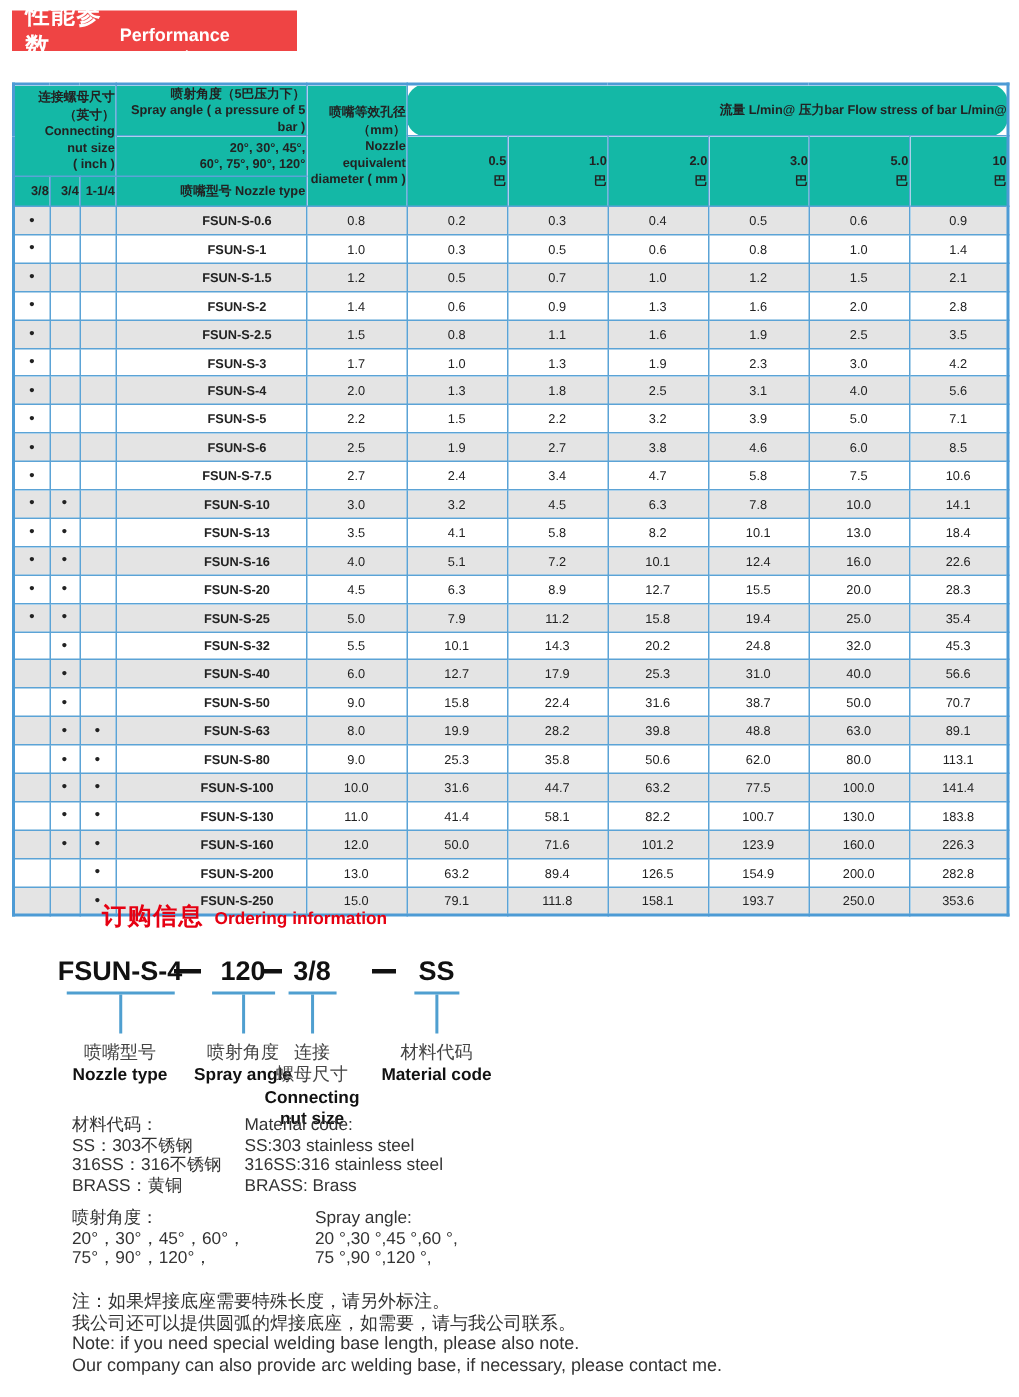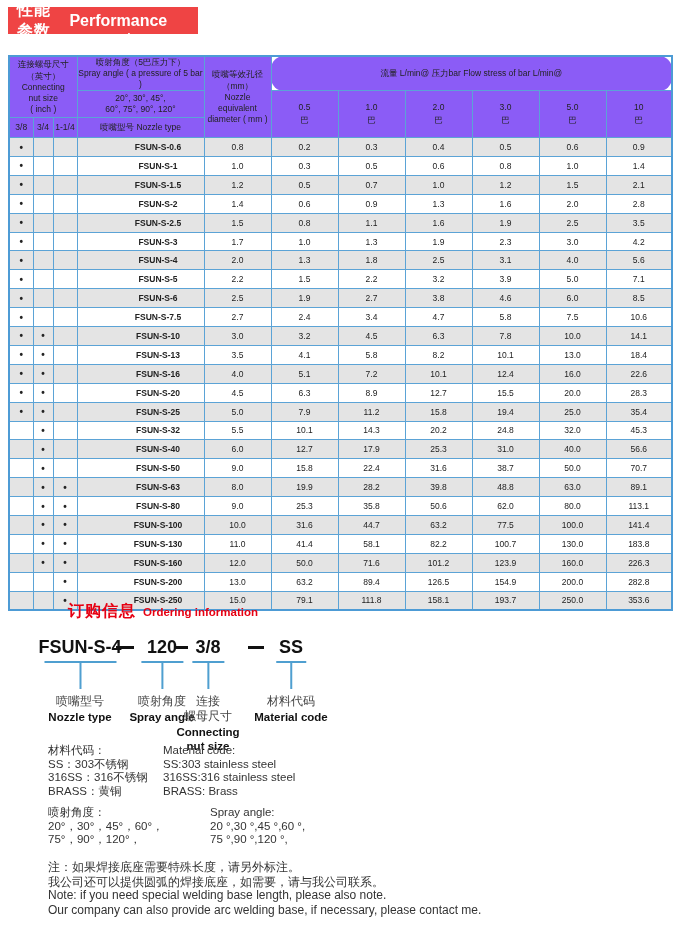--- a/index.html
+++ b/index.html
@@ -10,34 +10,34 @@
   }
   .pre{white-space:pre-line;}
 
   
   .banner{
     position:absolute;left:8px;top:7px;width:190px;height:27px;
     background:#ef4444;display:flex;align-items:center;padding-left:9px;
     box-sizing:border-box;gap:6px;
   }
   .banner .zh{color:#fff;font-size:16px;font-weight:bold;letter-spacing:1px;}
-  .banner .en{color:#fff;font-size:16px;font-weight:bold;margin-top:19px;}
+  .banner .en{color:#fff;font-size:12px;font-weight:bold;margin-top:19px;}
 
   
   table.perf{
     position:absolute;left:8px;top:55px;width:663px;
     border-collapse:collapse;table-layout:fixed;
     border:2px solid #4d9bd5;background:#fff;
   }
   table.perf th,table.perf td{
     border:1px solid #5ba3d6;padding:0;text-align:center;vertical-align:middle;
     overflow:hidden;
   }
   table.perf thead th{
-    font-size:8.5px;font-weight:normal;color:#222;background:#8b5cf6;line-height:1.3;
+    font-size:8.5px;font-weight:bold;color:#222;background:#14b8a6;line-height:1.3;text-align:right;
   }
   tr.hr1{height:28px;} tr.hr2{height:27px;padding-left:12px;} tr.hr3{height:20px;}
   th.flowtitle{font-size:9px;border-radius:13px;}
   th.pressure div{line-height:1.5;}
   table.perf tbody td{font-size:8.5px;height:17.9px;color:#222;}
   table.perf tbody tr.odd{background:#e4e4e4;}
   table.perf tbody tr.even{background:#ffffff;}
   table.perf td.model{font-weight:bold;font-size:8.5px;padding-left:35px;}
   table.perf td.dot{font-size:10px;font-weight:bold;}
 

